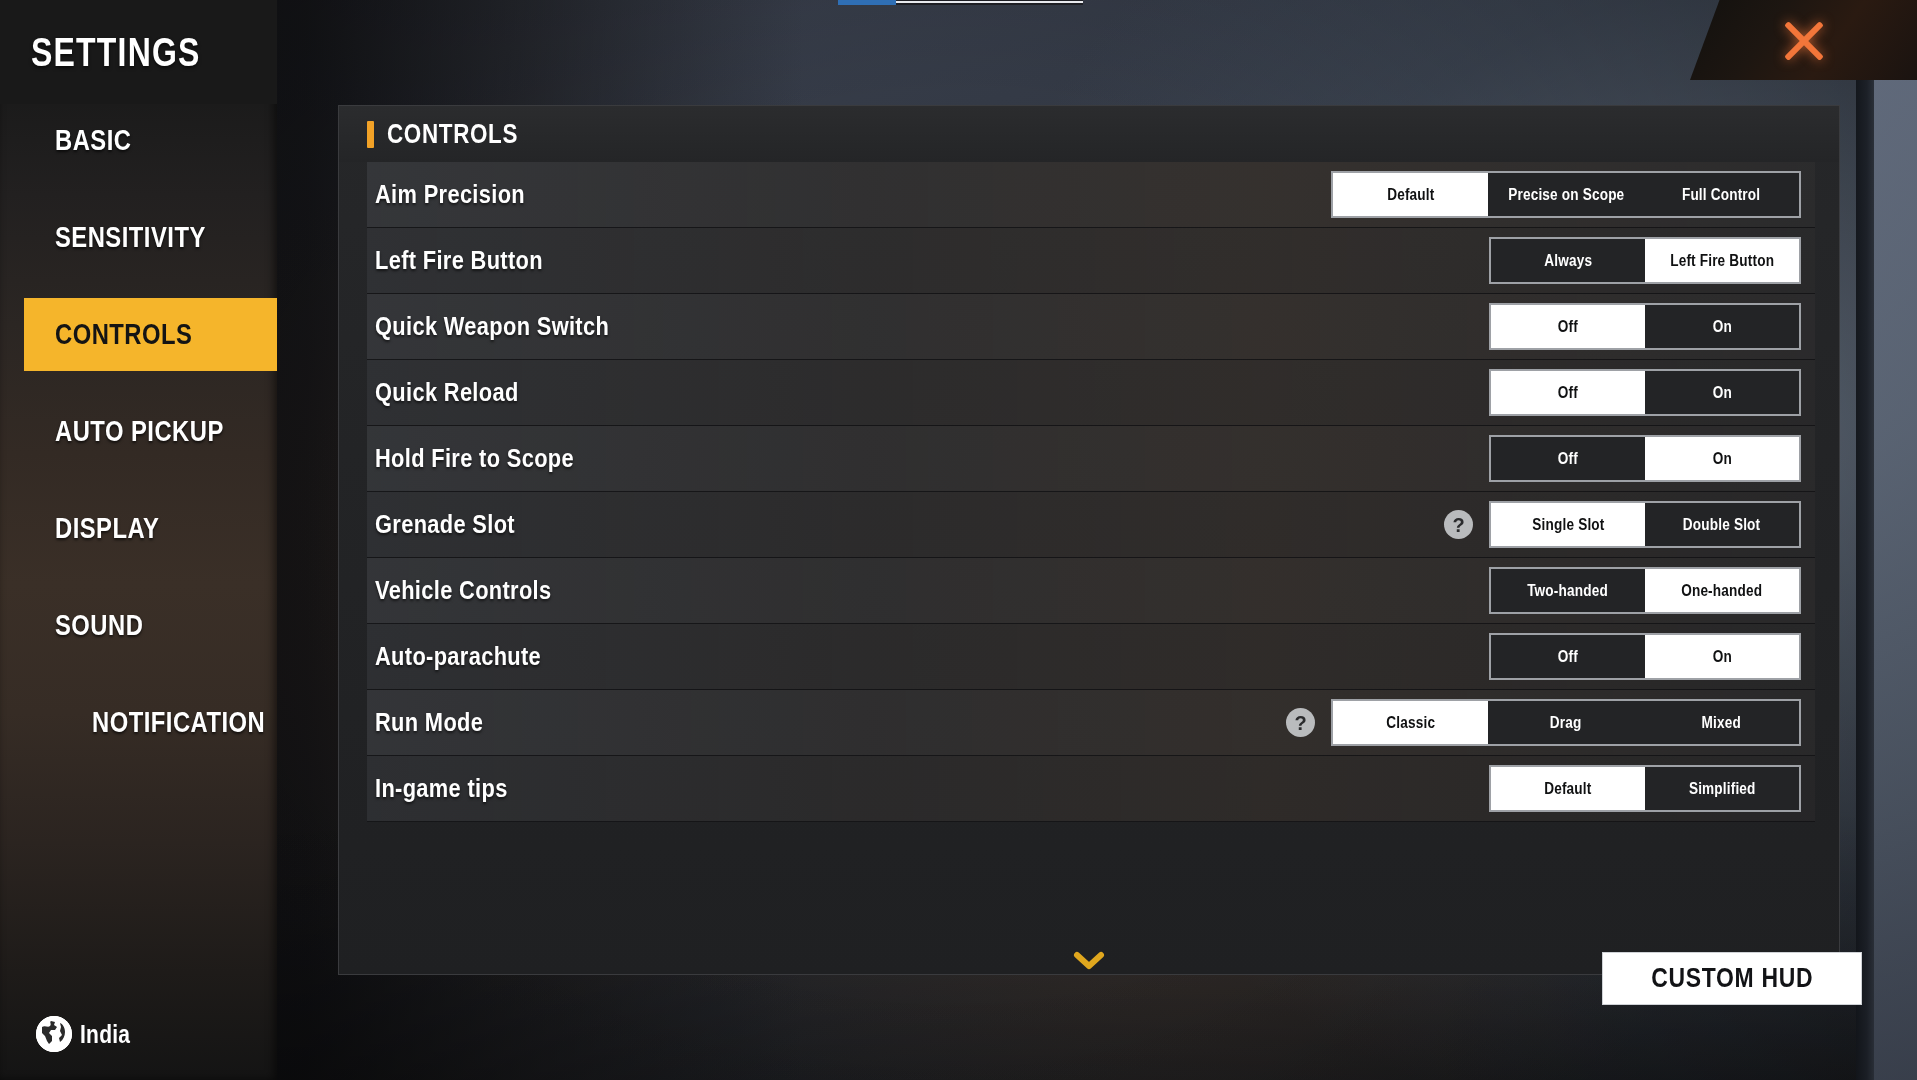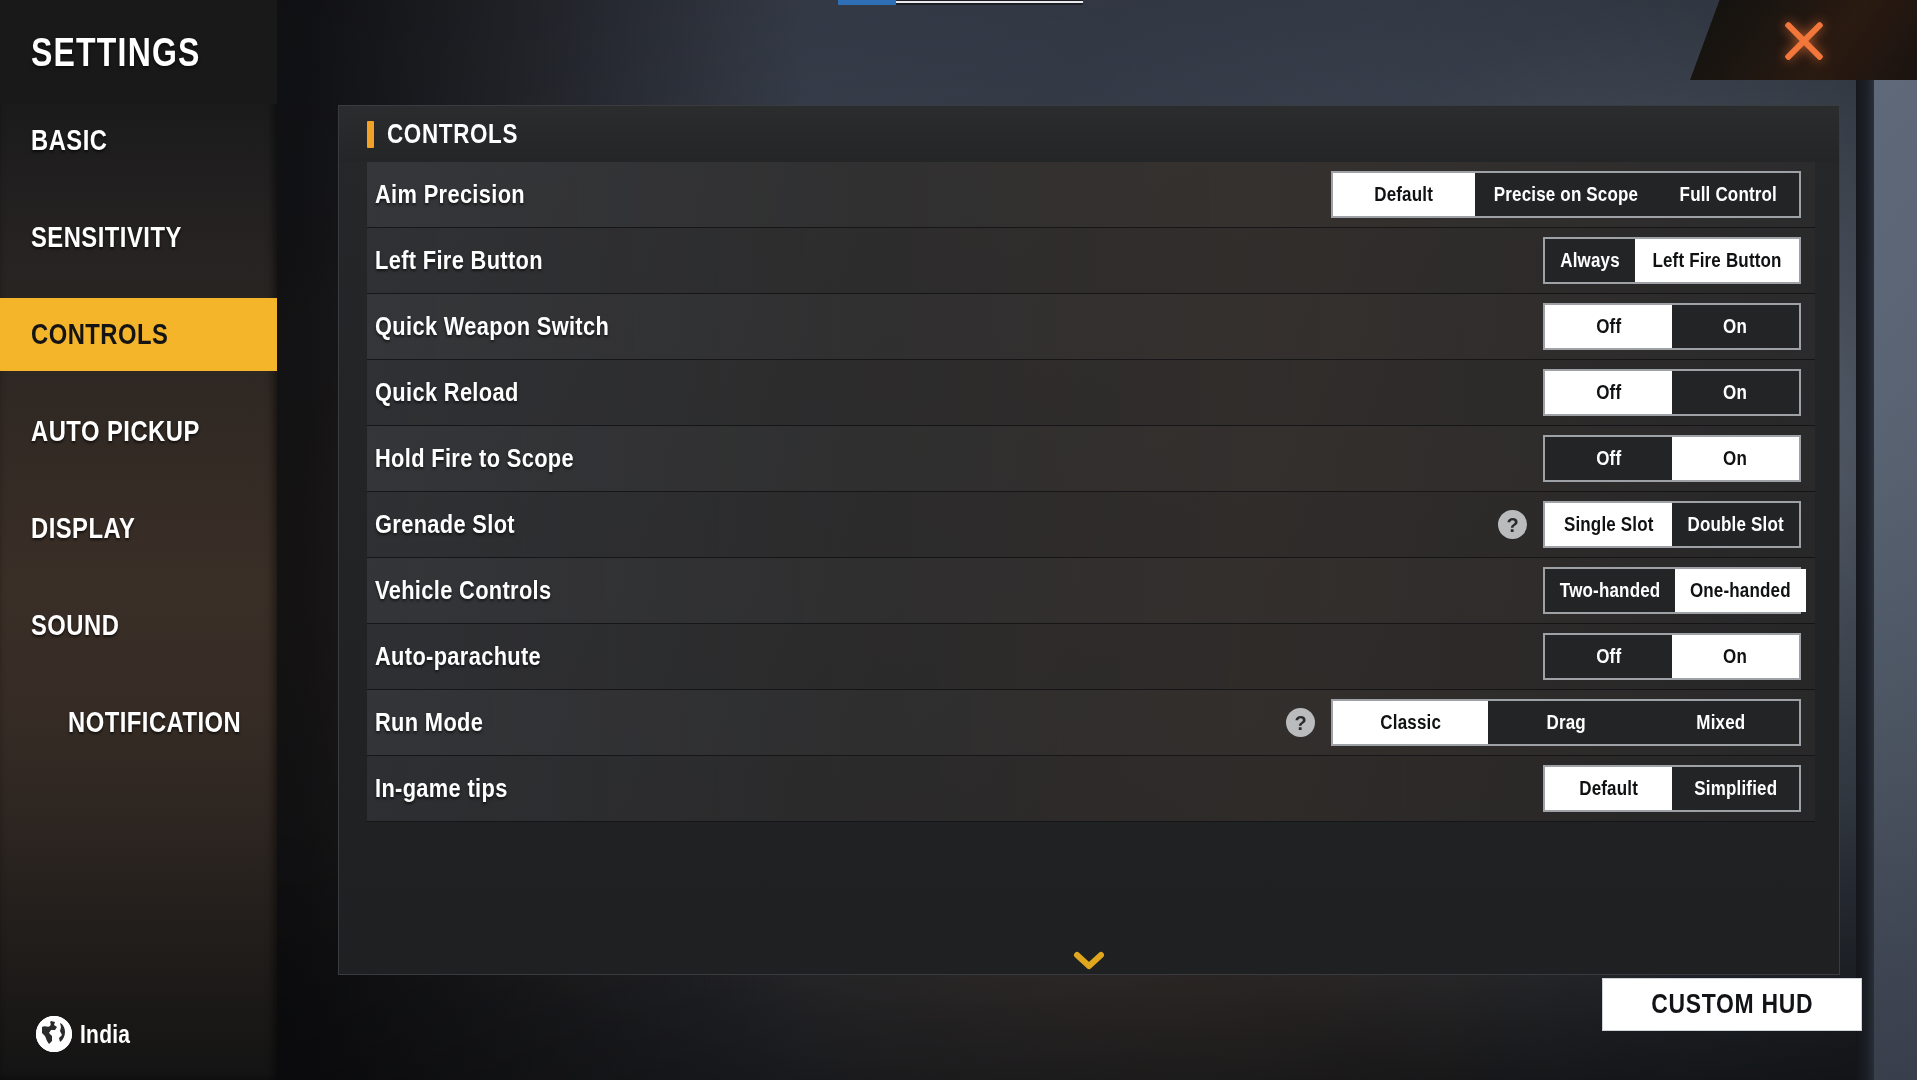--- a/index.html
+++ b/index.html
@@ -64,21 +64,21 @@
     background:#191919;
   }
   .settings-title {
     position:absolute; left:31px; top:30px;
     font-size:40px; font-weight:700; color:#fff;
     letter-spacing:1.5px;
     transform:scaleX(0.80); transform-origin:left center;
     font-family:"Liberation Sans", sans-serif;
     text-shadow:0 2px 4px rgba(0,0,0,.6);
   }
-  .nav-list { position:absolute; left:0; top:104px; width:100%; }
+  .nav-list { position:absolute; left:0; top:104px; width:100%;padding-left:24px; }
   .nav-item {
     position:relative; height:73px; display:flex; align-items:center;
     padding-left:31px; cursor:pointer;
   }
   .nav-label {
     font-size:29px; font-weight:700; color:#ffffff;
     letter-spacing:0.6px;
     transform:scaleX(0.82); transform-origin:left center;
     text-shadow:0 2px 3px rgba(0,0,0,.65);
     white-space:nowrap;
@@ -174,41 +174,41 @@
     background:#b9bbbd; color:#2a2b2d;
     display:flex; align-items:center; justify-content:center;
     font-size:20px; font-weight:700; flex:0 0 auto; cursor:pointer;
     line-height:1;
   }
 
   .seg {
     display:flex; height:47px; border:2px solid #9ea1a6;
     background:#1b1c1e; flex:0 0 auto; cursor:pointer;
   }
-  .seg.w2 { width:258px; }
+  .seg.w2 { width:312px; }
   .seg.w3 { width:470px; }
   .seg-opt {
     flex:1 1 0; display:flex; align-items:center; justify-content:center;
-    font-size:20px; font-weight:700; color:#ffffff;
+    font-size:16px; font-weight:700; color:#ffffff;
     background:#232426;
     letter-spacing:.2px; white-space:nowrap;
     padding:0 6px;
   }
   .seg-opt > span { transform:scaleX(0.85); display:inline-block; }
   .seg-opt.sel { background:#ffffff; color:#101112; }
 
   #scroll-chev {
     position:absolute; left:50%; bottom:2px; transform:translateX(-50%);
     width:40px; height:22px; cursor:pointer;
   }
   #scroll-chev svg { display:block; }
 
   
   #custom-hud {
-    position:absolute; left:1602px; top:978px; width:260px; height:53px;
+    position:absolute; left:1602px; top:952px; width:260px; height:53px;
     background:#ffffff; border:1px solid #cfd2d6;
     display:flex; align-items:center; justify-content:center; cursor:pointer;
   }
   #custom-hud span {
     font-size:27px; font-weight:700; color:#121316; letter-spacing:.8px;
     transform:scaleX(0.85); display:inline-block;
   }
 </style>
 </head>
 <body>

